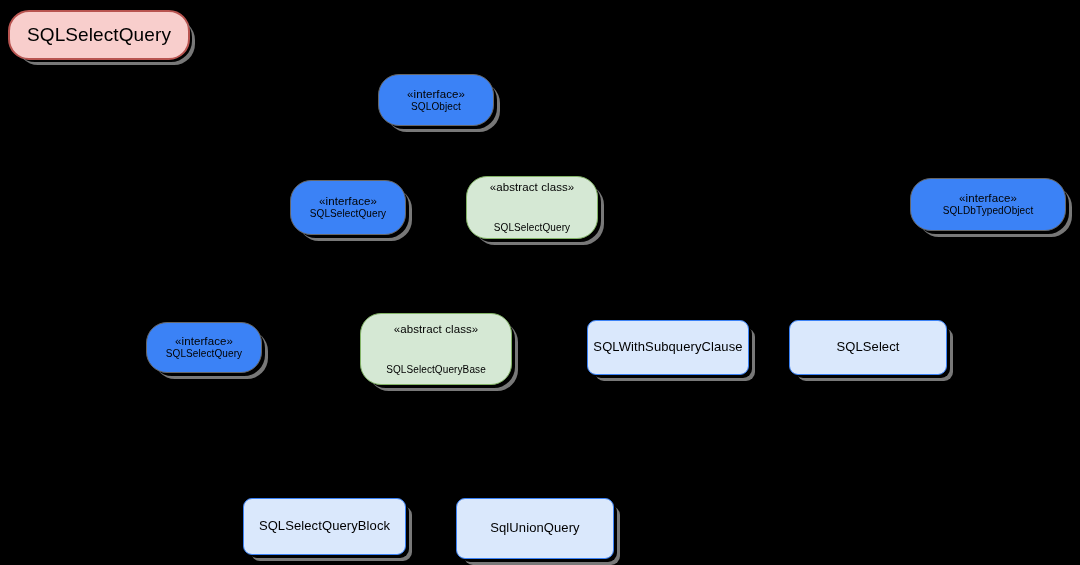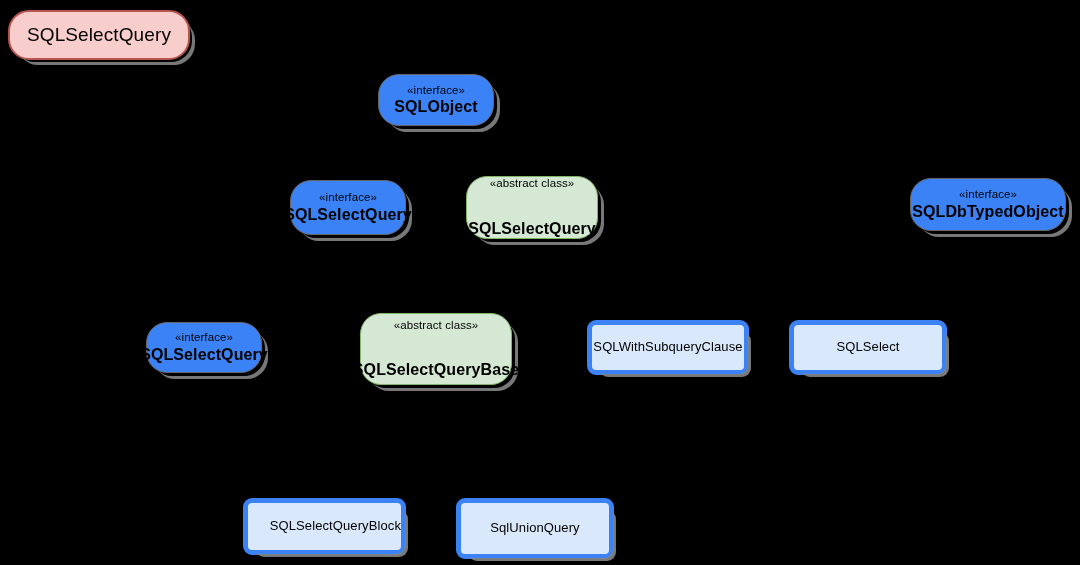--- a/index.html
+++ b/index.html
@@ -29,22 +29,22 @@
     color: #000000;
     z-index: 5;
     border-radius: 21px;
   }
   .node .stereo {
     font-size: 11.5px;
     font-weight: normal;
     letter-spacing: 0.1px;
   }
   .node .nname {
-    font-size: 16px;
-    font-weight: bold;
+    font-size: 10px;
+    font-weight: normal;
     letter-spacing: 0.1px;
   }
 
   
   .node::after {
     content: "";
     position: absolute;
     left: 4px;
     top: 4px;
     width: 100%;
@@ -60,21 +60,21 @@
     background: #3b82f6;
     border: 1px solid #666666;
   }
   .abstract {
     background: #d5e8d4;
     border: 1px solid #82b366;
     gap: 28px;
   }
   .concrete {
     background: #dae8fc;
-    border: 5px solid #3b82f6;
+    border: 1px solid #3b82f6;
     border-radius: 9px;
     font-size: 12.5px;
   }
   .concrete .nname {
     font-weight: normal;
     font-size: 13px;
   }
   .highlight {
     background: #f8cecc;
     border: 2px solid #b85450;
@@ -172,21 +172,21 @@
   </div>
 
   <div class="node concrete" style="left:587px; top:320px; width:162px; height:55px;">
     <span class="nname">SQLWithSubqueryClause</span>
   </div>
 
   <div class="node concrete" style="left:789px; top:320px; width:158px; height:55px;">
     <span class="nname">SQLSelect</span>
   </div>
 
-  <div class="node concrete" style="left:243px; top:498px; width:163px; height:57px;align-items:flex-end;">
+  <div class="node concrete" style="left:243px; top:498px; width:163px; height:57px;">
     <span class="nname">SQLSelectQueryBlock</span>
   </div>
 
   <div class="node concrete" style="left:456px; top:498px; width:158px; height:61px;">
     <span class="nname">SqlUnionQuery</span>
   </div>
 
 </div>
 
 </body></html>

